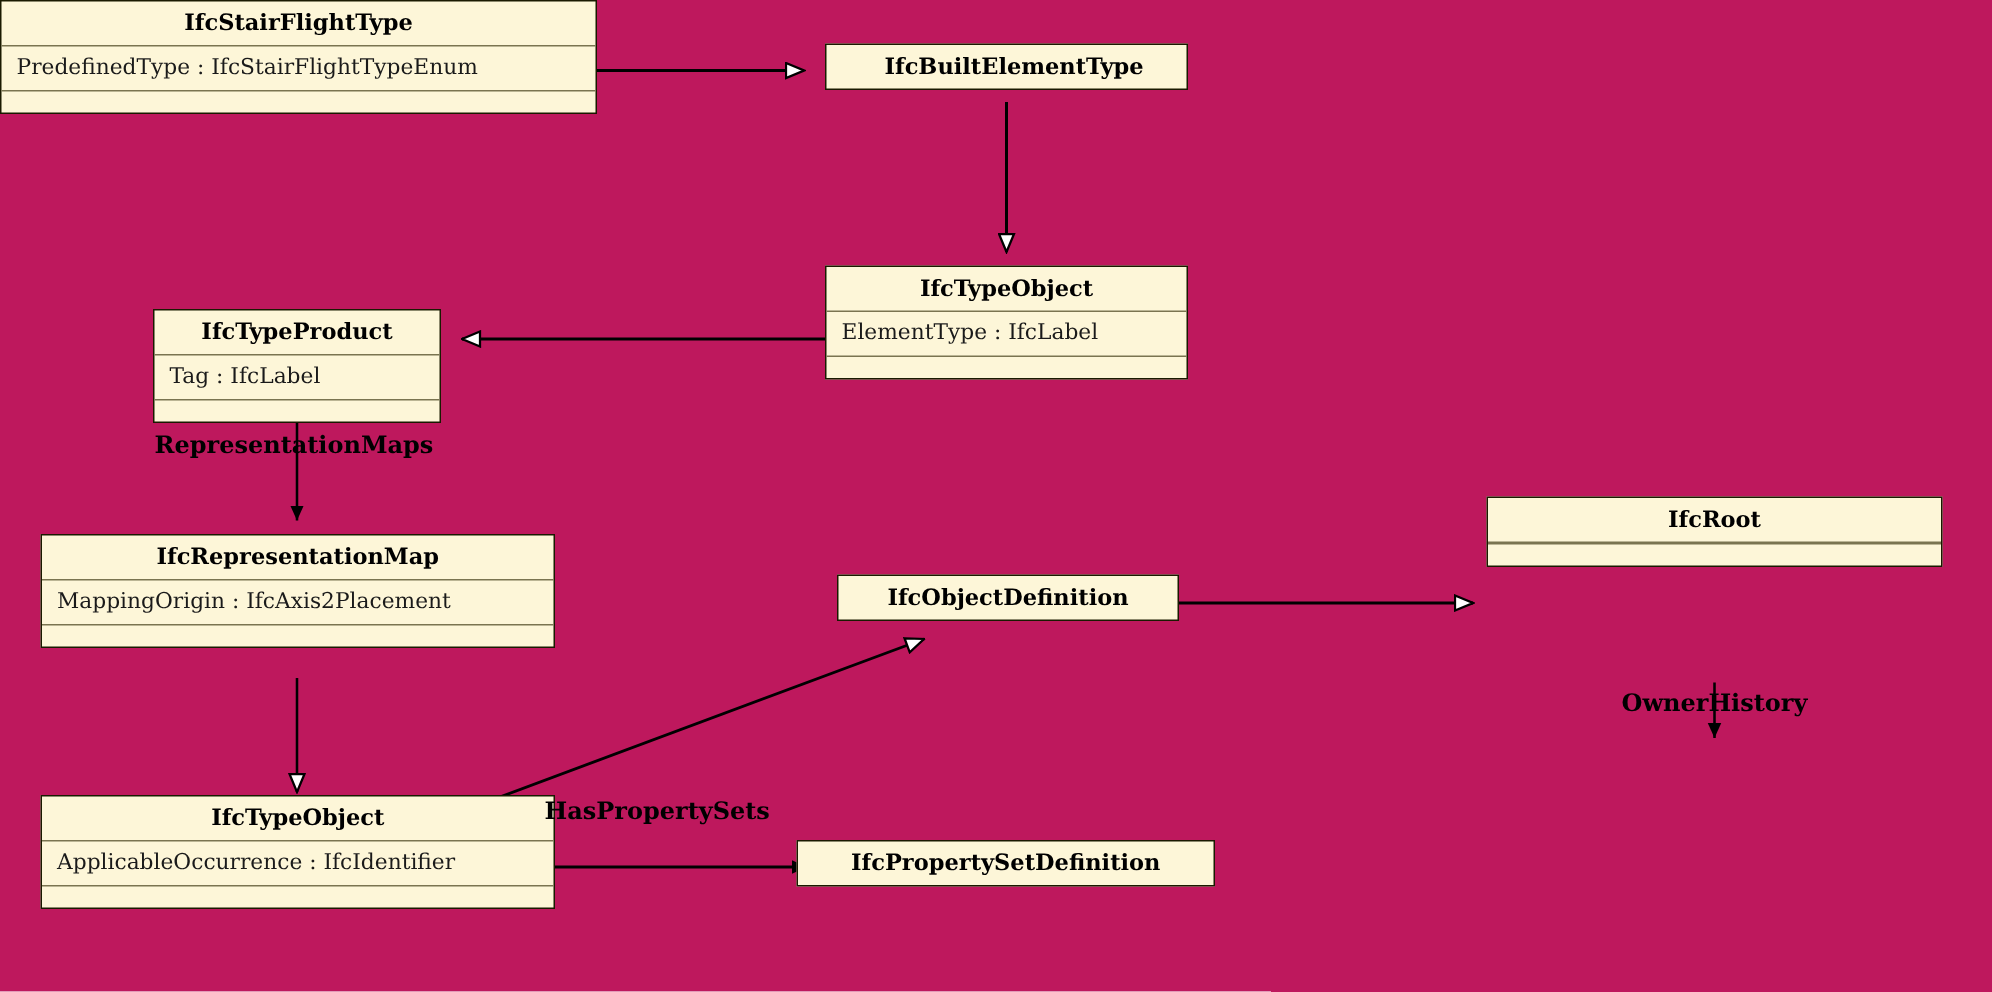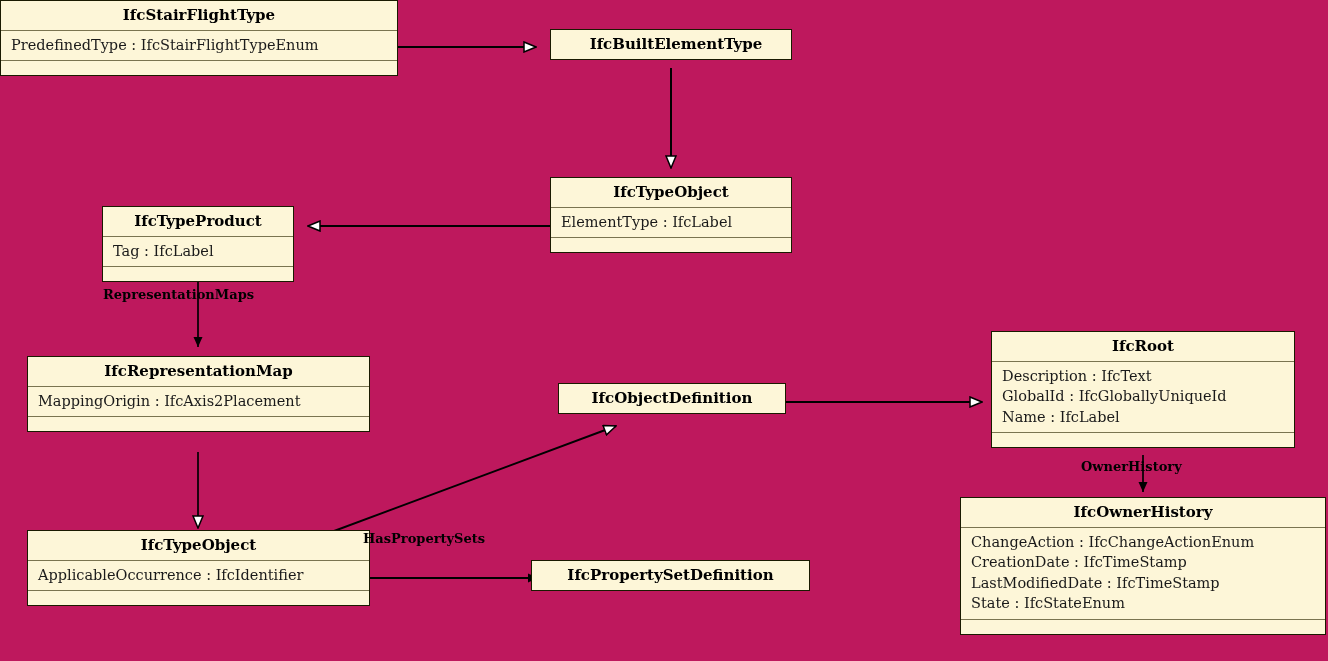--- a/index.html
+++ b/index.html
@@ -57,21 +57,21 @@
     width: 1328px;
     height: 661px;
     z-index: 3;
     pointer-events: none;
   }
   
   .edge-label {
     position: absolute;
     font-family: "DejaVu Serif", "Liberation Serif", serif;
     font-weight: bold;
-    font-size: 13px;
+    font-size: 16px;
     color: #000000;
     white-space: nowrap;
     z-index: 9;
   }
 </style>
 </head>
 <body>
 
 <div id="diagram">
 
@@ -166,55 +166,38 @@
     <div class="uml-ops"></div>
   </div>
 
   <div class="uml-class" style="left:558px; top:383px; width:228px;">
     <div class="uml-name">IfcObjectDefinition</div>
   </div>
 
   <div class="uml-class" style="left:991px; top:331px; width:304px;">
     <div class="uml-name">IfcRoot</div>
     <div class="uml-sep"></div>
-    <div class="uml-attrs">
-      <div class="uml-attr">Description : IfcText</div>
-      <div class="uml-attr">GlobalId : IfcGloballyUniqueId</div>
-      <div class="uml-attr">Name : IfcLabel</div>
-    </div>
     <div class="uml-sep"></div>
     <div class="uml-ops"></div>
   </div>
 
   <div class="uml-class" style="left:27px; top:530px; width:343px;">
     <div class="uml-name">IfcTypeObject</div>
     <div class="uml-sep"></div>
     <div class="uml-attrs">
       <div class="uml-attr">ApplicableOccurrence : IfcIdentifier</div>
     </div>
     <div class="uml-sep"></div>
     <div class="uml-ops"></div>
   </div>
 
   <div class="uml-class" style="left:531px; top:560px; width:279px;">
     <div class="uml-name">IfcPropertySetDefinition</div>
   </div>
 
-  <div class="uml-class" style="left:960px; top:497px; width:366px;">
-    <div class="uml-name">IfcOwnerHistory</div>
-    <div class="uml-sep"></div>
-    <div class="uml-attrs">
-      <div class="uml-attr">ChangeAction : IfcChangeActionEnum</div>
-      <div class="uml-attr">CreationDate : IfcTimeStamp</div>
-      <div class="uml-attr">LastModifiedDate : IfcTimeStamp</div>
-      <div class="uml-attr">State : IfcStateEnum</div>
-    </div>
-    <div class="uml-sep"></div>
-    <div class="uml-ops"></div>
-  </div>
 
   <div class="edge-label" style="left:103px; top:287px;">RepresentationMaps</div>
 
   <div class="edge-label" style="left:363px; top:531px;">HasPropertySets</div>
 
   <div class="edge-label" style="left:1081px; top:459px;">OwnerHistory</div>
 
 </div>
 
 </body></html>

